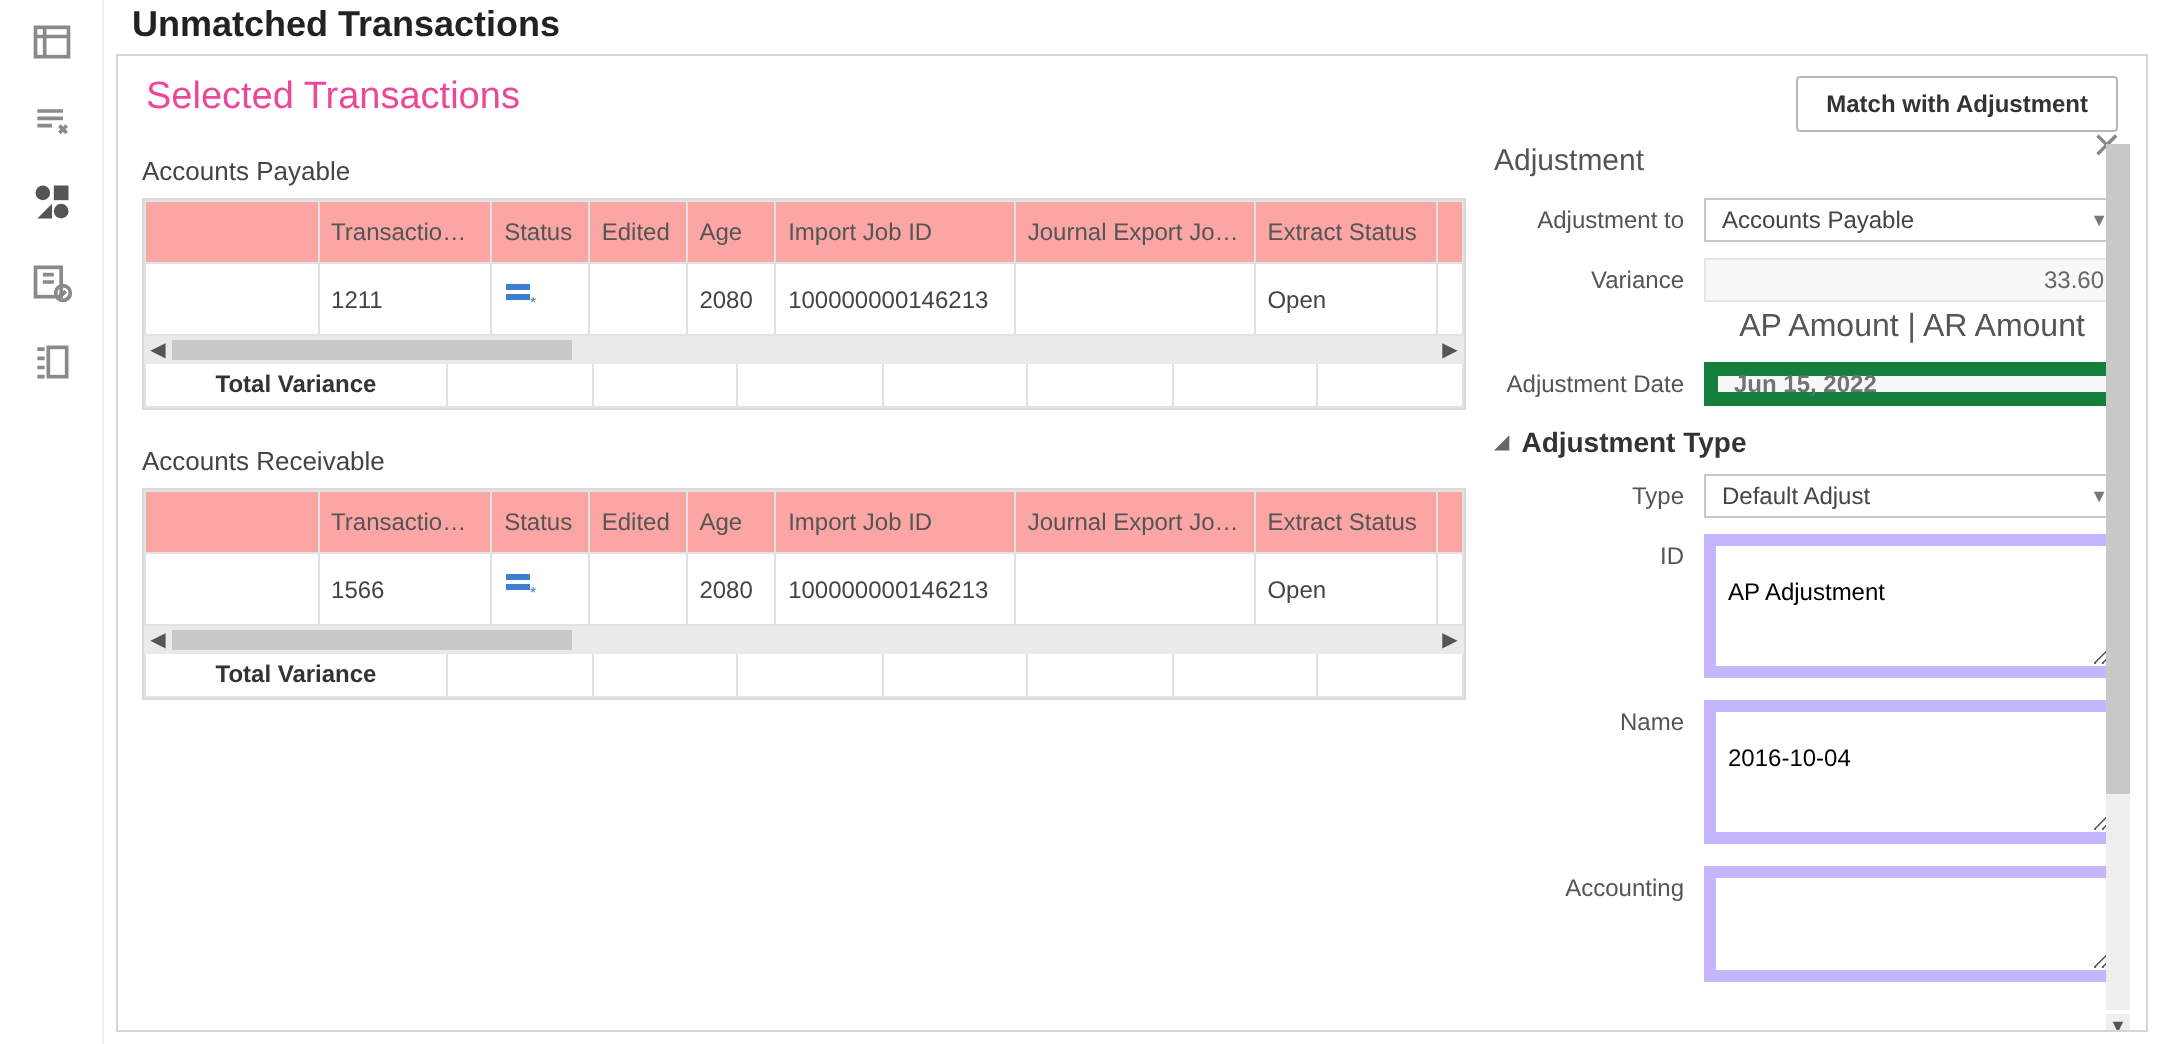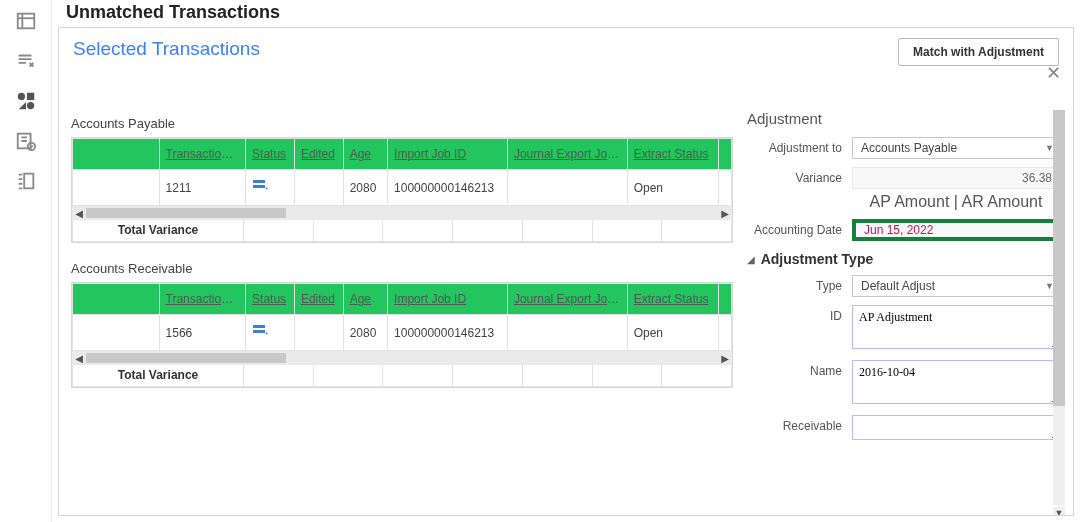--- a/index.html
+++ b/index.html
@@ -5,58 +5,58 @@
   * { box-sizing: border-box; }
   body { margin:0; font-family:"Segoe UI",Arial,sans-serif; font-size:13px; color:#333; background:#fff; width:1080px; height:522px; overflow:hidden; }
   .app { display:flex; height:100%; }
   .sidebar { width:52px; background:#fff; border-right:1px solid #eee; padding-top:10px; display:flex; flex-direction:column; align-items:center; gap:18px; }
   .side-icon { width:22px; height:22px; display:flex; align-items:center; justify-content:center; cursor:pointer; color:#707070; }
   .side-icon.active { color:#555; }
   .content { flex:1; display:flex; flex-direction:column; padding:0 6px 6px 6px;}
   .page-title { font-size:18px; font-weight:700; padding:2px 2px 4px 8px; color:#222; }
   .panel { flex:1; border:1px solid #d5d5d5; position:relative; display:flex; flex-direction:column; }
   .panel-header { display:flex; align-items:flex-start; justify-content:space-between; padding:10px 14px 6px 14px; }
-  .panel-title { font-size:19px; color:#3b82f6; font-weight:400; }
+  .panel-title { font-size:19px; color:#ec4899; font-weight:400; }
   .match-btn { background:#fff; border:1px solid #b8b8b8; border-radius:2px; padding:6px 14px; font-size:12px; font-weight:700; color:#333; cursor:pointer; }
   .close-x { position:absolute; top:36px; right:12px; color:#888; font-size:18px; cursor:pointer; line-height:1; }
-  .body-split { display:flex; flex:1; overflow:hidden; padding:0 12px 10px 12px;margin-top:38px; }
+  .body-split { display:flex; flex:1; overflow:hidden; padding:0 12px 10px 12px; }
   .left-col { flex:1; overflow:hidden; padding-right:8px; }
   .right-col { width:320px; padding-left:6px; position:relative; }
   .section-label { font-size:13px; color:#444; margin:6px 0 6px 0; }
   .grid-wrap { border:1px solid #d9d9d9; overflow:hidden; }
   table.grid { border-collapse:collapse; width:100%; table-layout:fixed; font-size:12px; color:#444; }
   table.grid th, table.grid td { border:1px solid #e2e2e2; padding:8px 6px; text-align:left; white-space:nowrap; overflow:hidden; text-overflow:ellipsis; }
-  table.grid th { background:#22c55e; font-weight:400; color:#555;text-decoration:underline; }
+  table.grid th { background:#fca5a5; font-weight:400; color:#555; }
   .hscroll { display:flex; align-items:center; background:#eaeaea; height:14px; position:relative; }
   .hscroll .arrow { width:14px; text-align:center; font-size:10px; color:#555; cursor:pointer; user-select:none; }
   .hscroll .track { flex:1; height:10px; background:#eaeaea; position:relative; }
   .hscroll .thumb { position:absolute; left:0; top:0; height:10px; width:200px; background:#c8c8c8; }
   .total-row { display:flex; }
   .total-cell { border:1px solid #e2e2e2; border-top:none; padding:4px 6px; font-size:12px; background:#fff; }
-  .total-first { width:172px; font-weight:700; color:#333; line-height:1.1; text-align:center; }
+  .total-first { width:152px; font-weight:700; color:#333; line-height:1.1; text-align:center; }
   .total-rest { flex:1; }
   .total-row .total-cell + .total-cell { border-left:none; }
   .status-icon { width:16px; height:16px; display:inline-block; }
   .right-title { font-size:15px; color:#555; margin:0 0 10px 0; }
   .form-row { display:flex; align-items:center; margin-bottom:8px; }
   .form-label { width:105px; text-align:right; padding-right:10px; font-size:12px; color:#555; }
   .form-value { flex:1; font-size:12px; color:#444; }
   .dropdown { display:flex; align-items:center; border:1px solid #c8c8c8; height:22px; padding:0 6px 0 8px; background:#fff; cursor:pointer; position:relative; }
   .dropdown .dd-text { flex:1; }
   .dropdown .dd-caret { font-size:9px; color:#777; }
   .variance-pipe { text-align:center; font-size:16px; color:#555; margin:-4px 0 8px 104px; }
   .section-expander { display:flex; align-items:center; gap:6px; margin:10px 0 8px 0; }
   .section-expander .tri { font-size:10px; color:#666; transform:rotate(0deg); }
   .section-expander .lbl { font-weight:700; font-size:14px; color:#333; }
-  textarea.field { width:100%; border:1px solid #c4b5fd; font-family:Liberation Serif, serif; font-size:12px; padding:4px 6px; resize:both; min-height:44px; }
+  textarea.field { width:100%; border:6px solid #c4b5fd; font-family:Liberation Sans, sans-serif; font-size:12px; padding:16px 6px; resize:both; min-height:44px; }
   .vscrollbar { position:absolute; right:-4px; top:0; width:12px; bottom:0; background:#efefef; }
   .vscrollbar .vthumb { width:100%; height:75%; background:#c8c8c8; }
   .vscrollbar .varrow { position:absolute; width:12px; height:12px; font-size:9px; color:#555; text-align:center; line-height:12px; cursor:pointer; background:#efefef;}
   .vscrollbar .bottom{ bottom:-14px; }
-  .acc-date-ro { border:4px solid #15803d; background:#f8f8f8; height:22px; display:flex; align-items:center; padding:0 8px; color:#be185d; }
+  .acc-date-ro { border:7px solid #15803d; background:#f8f8f8; height:22px; display:flex; align-items:center; padding:0 8px; color:#737373;font-weight:bold; }
   .var-ro { display:flex; justify-content:flex-end; border:1px solid #e6e6e6; background:#f8f8f8; height:22px; align-items:center; padding:0 8px; color:#666; }
   col.c-lead  { width:78px; }
   col.c-tid   { width:78px; }
   col.c-stat  { width:44px; }
   col.c-ed    { width:44px; }
   col.c-age   { width:40px; }
   col.c-ijid  { width:108px; }
   col.c-jeid  { width:108px; }
   col.c-es    { width:82px; }
   col.c-cut   { width:12px; }
@@ -254,28 +254,28 @@
                 <span class="dd-text">Accounts Payable</span>
                 <span class="dd-caret">▼</span>
               </div>
             </div>
           </div>
 
           <div class="form-row">
             <div class="form-label">Variance</div>
             <div class="form-value">
               <div class="var-ro">
-                  <span>36.38</span>
+                  <span>33.60</span>
                 </div>
             </div>
           </div>
           <div class="variance-pipe">AP Amount | AR Amount</div>
 
           <div class="form-row">
-            <div class="form-label">Accounting Date</div>
+            <div class="form-label">Adjustment Date</div>
             <div class="form-value">
               <div class="acc-date-ro">
                   <span>Jun 15, 2022</span>
                 </div>
             </div>
           </div>
 
           <div class="section-expander">
             <span class="tri">◢</span>
             <span class="lbl">Adjustment Type</span>
@@ -299,21 +299,21 @@
           </div>
 
           <div class="form-row" style="align-items:flex-start">
             <div class="form-label" style="padding-top:4px">Name</div>
             <div class="form-value">
               <textarea class="field" rows="2" style="">2016-10-04</textarea>
             </div>
           </div>
 
           <div class="form-row" style="align-items:flex-start">
-            <div class="form-label" style="padding-top:4px">Receivable</div>
+            <div class="form-label" style="padding-top:4px">Accounting</div>
             <div class="form-value">
               <textarea class="field" rows="1" style="min-height: 22px;"></textarea>
             </div>
           </div>
 
           <div class="vscrollbar">
 
             <div class="vthumb"></div>
             <div class="varrow bottom">▼</div>
           </div>

